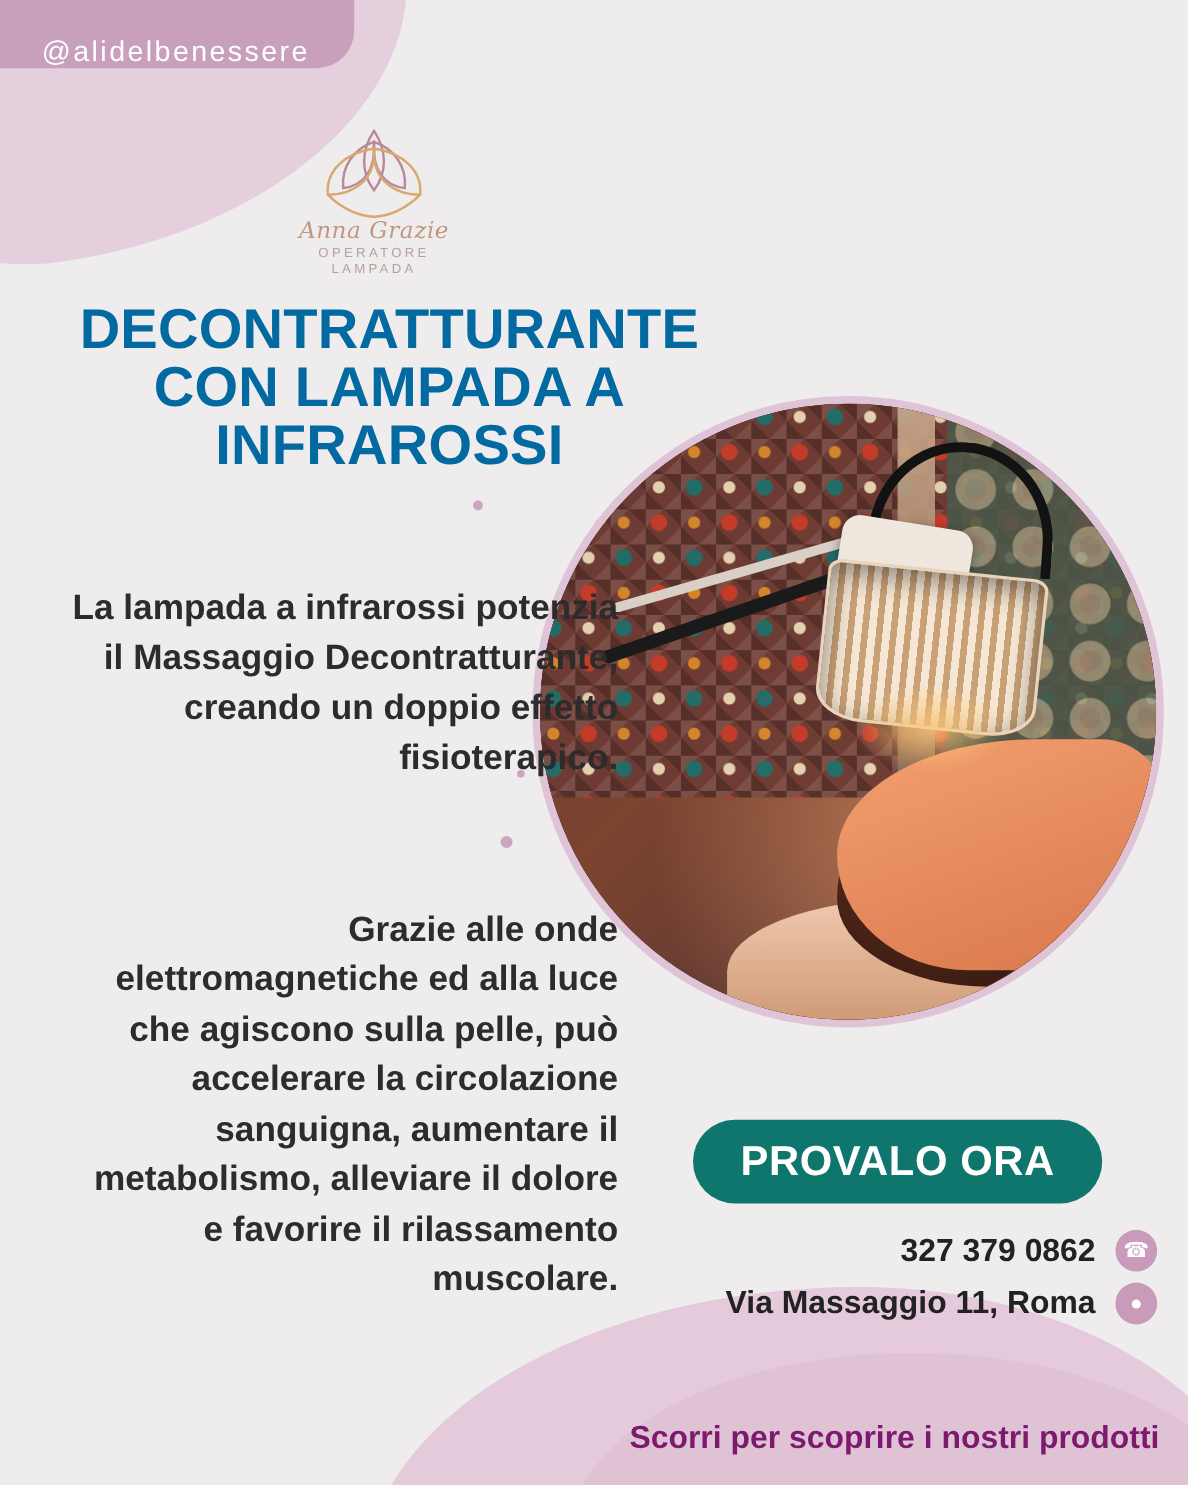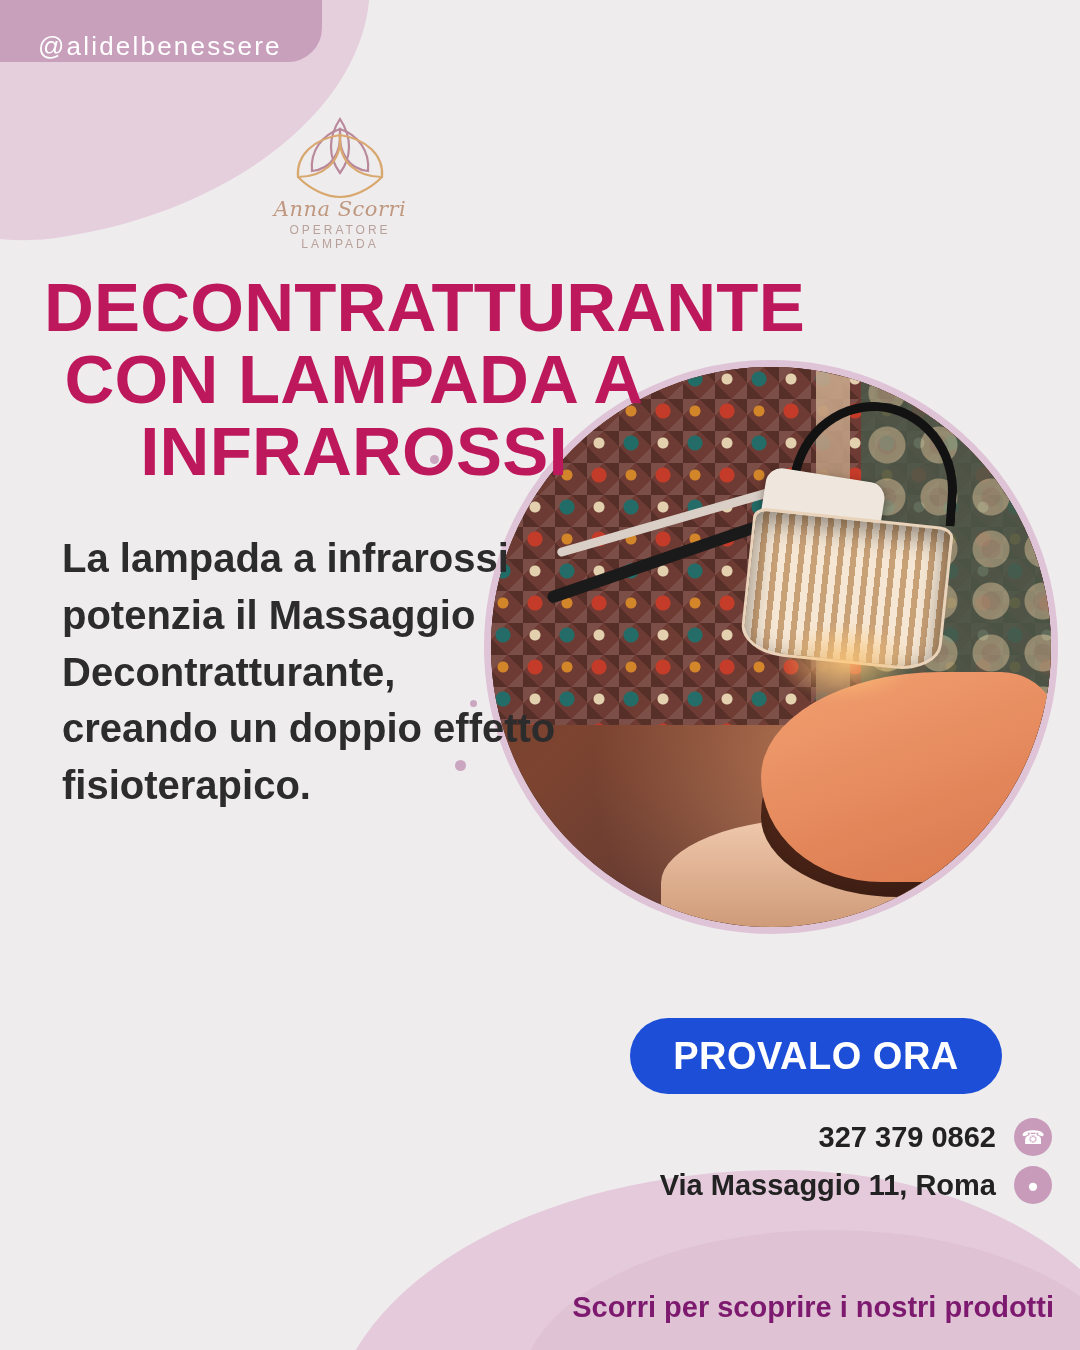--- a/index.html
+++ b/index.html
@@ -104,38 +104,39 @@
     color: #b9a19b;
   }
 
   
   .headline {
     position: absolute;
     left: 44px;
     top: 272px;
     width: 620px;
     text-align: center;
-    color: #be185d;
-    font-size: 69px;
+    color: #0369a1;
+    font-size: 51px;
     line-height: 1.04;
     font-weight: 800;
     letter-spacing: .2px;
     z-index: 5;
   }
 
   
   .para {
     position: absolute;
     left: 62px;
     width: 500px;
     color: #2c2c2c;
-    font-size: 40px;
+    font-size: 32px;
     line-height: 1.42;
     font-weight: 600;
     z-index: 5;
+    text-align: right;
   }
   .para-1 { top: 530px; }
   .para-2 { top: 822px; }
 
   
   .photo {
     position: absolute;
     right: 22px;
     top: 360px;
     width: 560px;
@@ -287,21 +288,21 @@
     z-index: 3;
   }
 
   
   .cta {
     position: absolute;
     right: 78px;
     top: 1018px;
     width: 372px;
     height: 76px;
-    background: #1d4ed8;
+    background: #0f766e;
     border-radius: 38px;
     display: flex;
     align-items: center;
     justify-content: center;
     z-index: 6;
   }
   .cta span {
     color: #ffffff;
     font-size: 38px;
     font-weight: 800;
@@ -367,27 +368,28 @@
         <path d="M90 14 C102 32 102 52 90 68 C78 52 78 32 90 14 Z"></path>
         <path d="M90 24 C108 30 120 46 118 66 C100 64 88 50 90 24 Z"></path>
         <path d="M90 24 C72 30 60 46 62 66 C80 64 92 50 90 24 Z"></path>
       </g>
       <g fill="none" stroke="#d9a86f" stroke-width="2.2">
         <path d="M90 30 C116 34 134 50 132 72 C108 72 88 58 90 30 Z"></path>
         <path d="M90 30 C64 34 46 50 48 72 C72 72 92 58 90 30 Z"></path>
         <path d="M48 72 C62 86 78 92 90 92 C102 92 118 86 132 72"></path>
       </g>
     </svg>
-    <div class="logo-script">Anna Scorri</div>
+    <div class="logo-script">Anna Grazie</div>
     <div class="logo-sub">OPERATORE LAMPADA</div>
   </div>
 
   <div class="headline">DECONTRATTURANTE CON LAMPADA A INFRAROSSI</div>
 
   <div class="para para-1">La lampada a infrarossi potenzia il Massaggio Decontratturante, creando un doppio effetto fisioterapico.</div>
+  <div class="para para-2">Grazie alle onde elettromagnetiche ed alla luce che agiscono sulla pelle, può accelerare la circolazione sanguigna, aumentare il metabolismo, alleviare il dolore e favorire il rilassamento muscolare.</div>
 
   <div class="splat" style="left:540px;top:470px;width:18px;height:18px;"></div>
   <div class="splat" style="left:575px;top:505px;width:10px;height:10px;"></div>
   <div class="splat" style="left:520px;top:540px;width:8px;height:8px;"></div>
   <div class="splat" style="left:560px;top:588px;width:13px;height:13px;"></div>
   <div class="splat" style="left:528px;top:628px;width:22px;height:22px;"></div>
   <div class="splat" style="left:498px;top:660px;width:9px;height:9px;"></div>
   <div class="splat" style="left:470px;top:700px;width:7px;height:7px;"></div>
   <div class="splat" style="left:455px;top:760px;width:11px;height:11px;"></div>
   <div class="splat" style="left:600px;top:455px;width:7px;height:7px;"></div>

